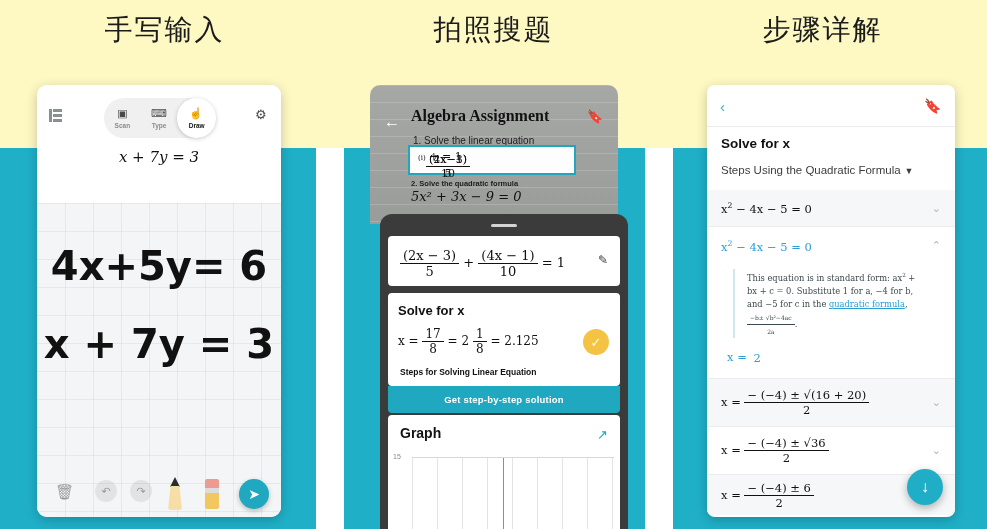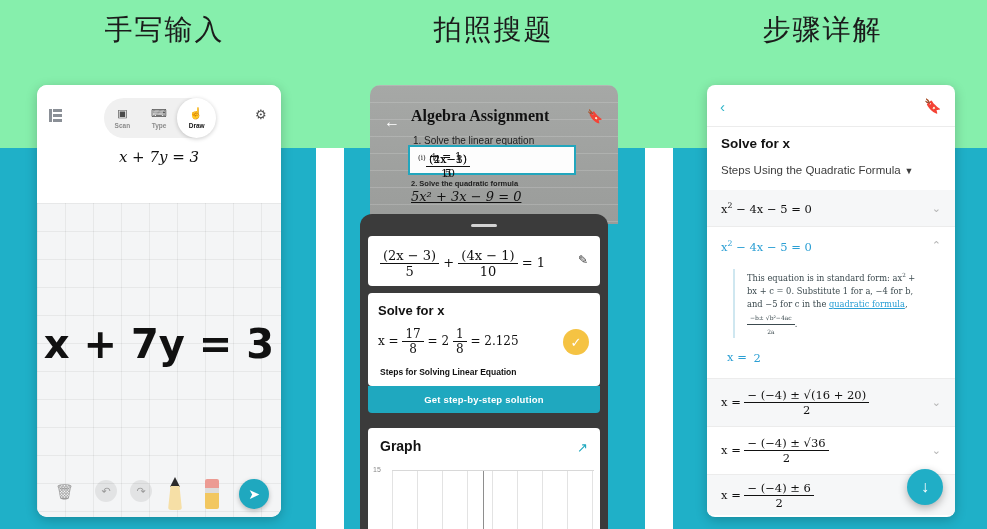--- a/index.html
+++ b/index.html
@@ -2,21 +2,21 @@
 <html><head>
 <meta charset="utf-8">
 <style>
   * { box-sizing: border-box; margin: 0; padding: 0; }
   html, body {
     width: 987px; height: 529px;
     background: #ffffff;
     font-family: "Liberation Sans", sans-serif;
     overflow: hidden;
   }
-  #stage { position: relative; width: 987px; height: 529px; background:#86efac; }
+  #stage { position: relative; width: 987px; height: 529px; background:#fef9c3; }
 
   
   .teal-band {
     position: absolute; left: 0; top: 148px; width: 987px; height: 381px;
     background: #1fb0c8;
   }
   
   .gutter { position:absolute; top:148px; height:381px; width:28px; background:#fff; }
   .gutter.g1 { left: 316px; }
   .gutter.g2 { left: 645px; }
@@ -168,25 +168,25 @@
   .scan-hl .frac {
     position:absolute; left: 8px; top: 3px; font-size: 11px;
     font-family:"DejaVu Serif", serif; color:#111;
   }
   .scan-l2 {
     position:absolute; left: 41px; top: 94px; z-index:3;
     font-size: 7.5px; font-weight:700; color:#1d1d1d;
   }
   .scan-l3 {
     position:absolute; left: 41px; top: 104px; z-index:3;
-    font-size: 13px; font-family:"DejaVu Serif", serif; color:#111; font-style:italic;text-decoration:underline;
+    font-size: 13px; font-family:"DejaVu Serif", serif; color:#111; font-style:italic;
   }
 
   .sheet {
-    position:absolute; left: 31px; top: 214px; width: 248px; height: 315px;
+    position:absolute; left: 51px; top: 214px; width: 248px; height: 315px;
     background: #3b3b3b; border-radius: 12px 12px 0 0;
     padding: 10px 8px 0 8px;
   }
   .sheet-grab {
     width: 26px; height: 3px; border-radius:2px; background:#d3d3d3;
     margin: 0 auto 9px auto;
   }
   .sheet-card {
     background:#fff; border-radius: 4px; position:relative;
     margin-bottom: 7px; padding: 10px 10px;
@@ -210,21 +210,21 @@
     background:#f5c343; color:#fff;
     display:flex; align-items:center; justify-content:center; font-size: 13px;
   }
   .steps-label {
     position:absolute; left: 12px; bottom: 9px;
     font-size: 8.5px; font-weight:700; color:#111;
   }
   .cta {
     background:#1fa8bf; color:#fff; text-align:center;
     height: 27px; line-height:27px; font-size: 9.5px; font-weight:700;
-    border-radius: 0 0 4px 4px; margin-top:-7px; margin-bottom:15px;
+    border-radius: 0 0 4px 4px; margin-top:-7px; margin-bottom:2px;
     letter-spacing: 0.2px;
   }
   .graph-card { height: 128px; padding: 16px; }
   .graph-title { position:absolute; left:12px; top:10px; font-size:14px; font-weight:700; color:#111; }
   .graph-expand { position:absolute; right:12px; top:12px; color:#1fa8bf; font-size:13px; }
   .graph-plot {
     position:absolute; left: 24px; right: 6px; top: 42px; bottom: 0;
     border-top: 1px solid #d8d8d8;
     background:
       repeating-linear-gradient(to right, #e3e3e3 0 1px, transparent 1px 25px);
@@ -331,20 +331,21 @@
         </div>
 
         <span class="gear">⚙</span>
       </div>
 
       <div class="hw-eq">
         <div>x + 7y = 3</div>
       </div>
 
       <div class="hw-canvas">
+        <div class="ink l1">4x+5y= 6</div>
         <div class="ink l2">x + 7y = 3</div>
 
         <div class="hw-tools">
           <span class="tool trash">🗑</span>
           <span class="tool undo">
             <span class="circ-btn">↶</span>
           </span>
           <span class="tool redo">
             <span class="circ-btn">↷</span>
           </span>

